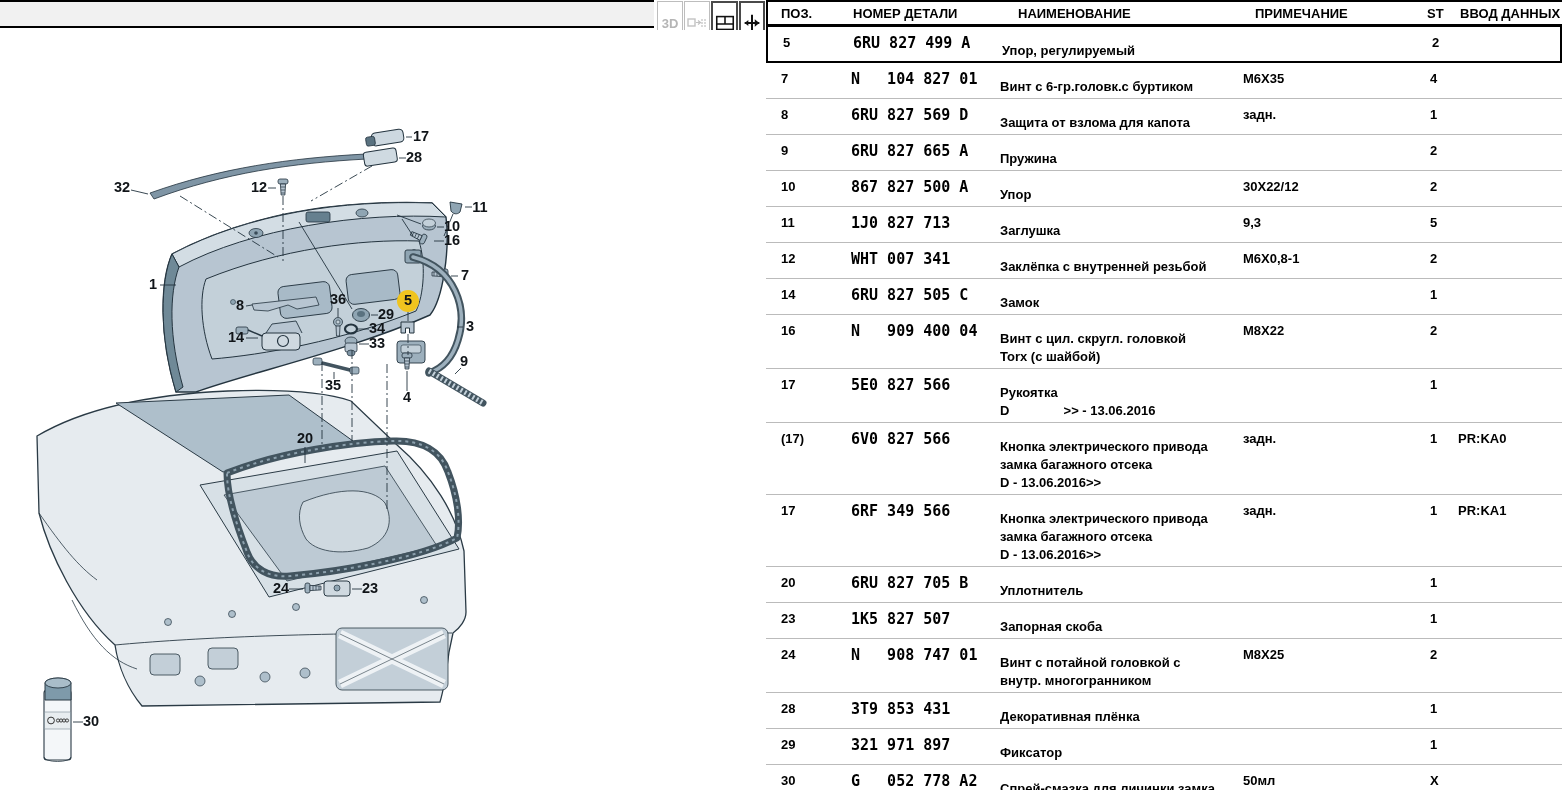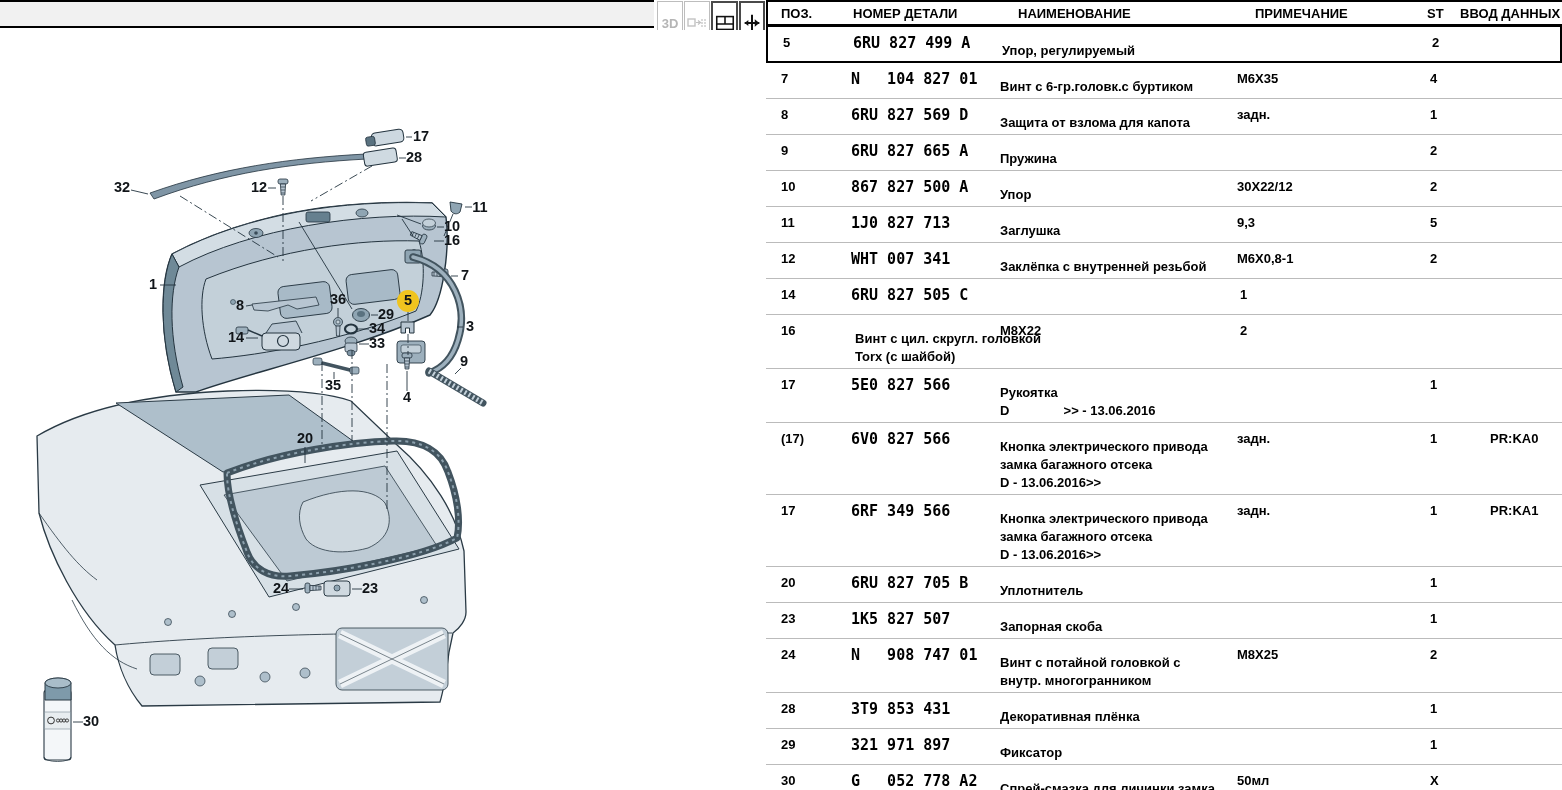--- a/index.html
+++ b/index.html
@@ -38,23 +38,23 @@
   .thead .h-qty   { padding-left:2px; }
   .thead .h-input { padding-left:5px; }
   .rows {}
   .row { display:grid; grid-template-columns:85px 145px 237px 190px 30px 1fr;
          border-bottom:1px solid #bbb; padding-top:7px; }
   .row.selected { border:2px solid #000; border-top:none; padding-top:7px; }
   .c { font-size:13px; font-weight:bold; color:#000; line-height:18px; white-space:pre; }
   .c-pos  { padding-left:15px; }
   .c-part { font-family:"DejaVu Sans Mono", monospace; font-size:15px; font-weight:bold; }
   .c-name { padding-left:4px;margin-top:8px; }
-  .c-note { padding-left:4px; }
+  .c-note { padding-left:4px;margin-left:6px; }
   .c-qty  { padding-left:7px; }
-  .c-input{ padding-left:5px;margin-left:32px; }
+  .c-input{ padding-left:5px; }
 </style>
 </head>
 <body>
 
 <div class="app">
 
   <div class="topbar"></div>
   <div class="tbtn disabled" id="btn-3d">
     <span>3D</span>
   </div>
@@ -358,26 +358,28 @@
     <div class="c c-pos">12</div>
     <div class="c c-part">WHT 007 341</div>
     <div class="c c-name"><div>Заклёпка с внутренней резьбой</div></div>
     <div class="c c-note">M6X0,8-1</div>
     <div class="c c-qty">2</div>
     <div class="c c-input"></div>
   </div>
         <div class="row" style="min-height: 36px;">
     <div class="c c-pos">14</div>
     <div class="c c-part">6RU 827 505 C</div>
+    <div class="c c-name"><div>Замок</div></div>
     <div class="c c-note"></div>
     <div class="c c-qty">1</div>
     <div class="c c-input"></div>
   </div>
         <div class="row" style="min-height: 54px;">
     <div class="c c-pos">16</div>
+    <div class="c c-part">N   909 400 04</div>
     <div class="c c-name"><div>Винт с цил. скругл. головкой</div><div>Torx (с шайбой)</div></div>
     <div class="c c-note">M8X22</div>
     <div class="c c-qty">2</div>
     <div class="c c-input"></div>
   </div>
         <div class="row" style="min-height: 54px;">
     <div class="c c-pos">17</div>
     <div class="c c-part">5E0 827 566</div>
     <div class="c c-name"><div>Рукоятка</div><div>D               &gt;&gt; - 13.06.2016</div></div>
     <div class="c c-note"></div>

